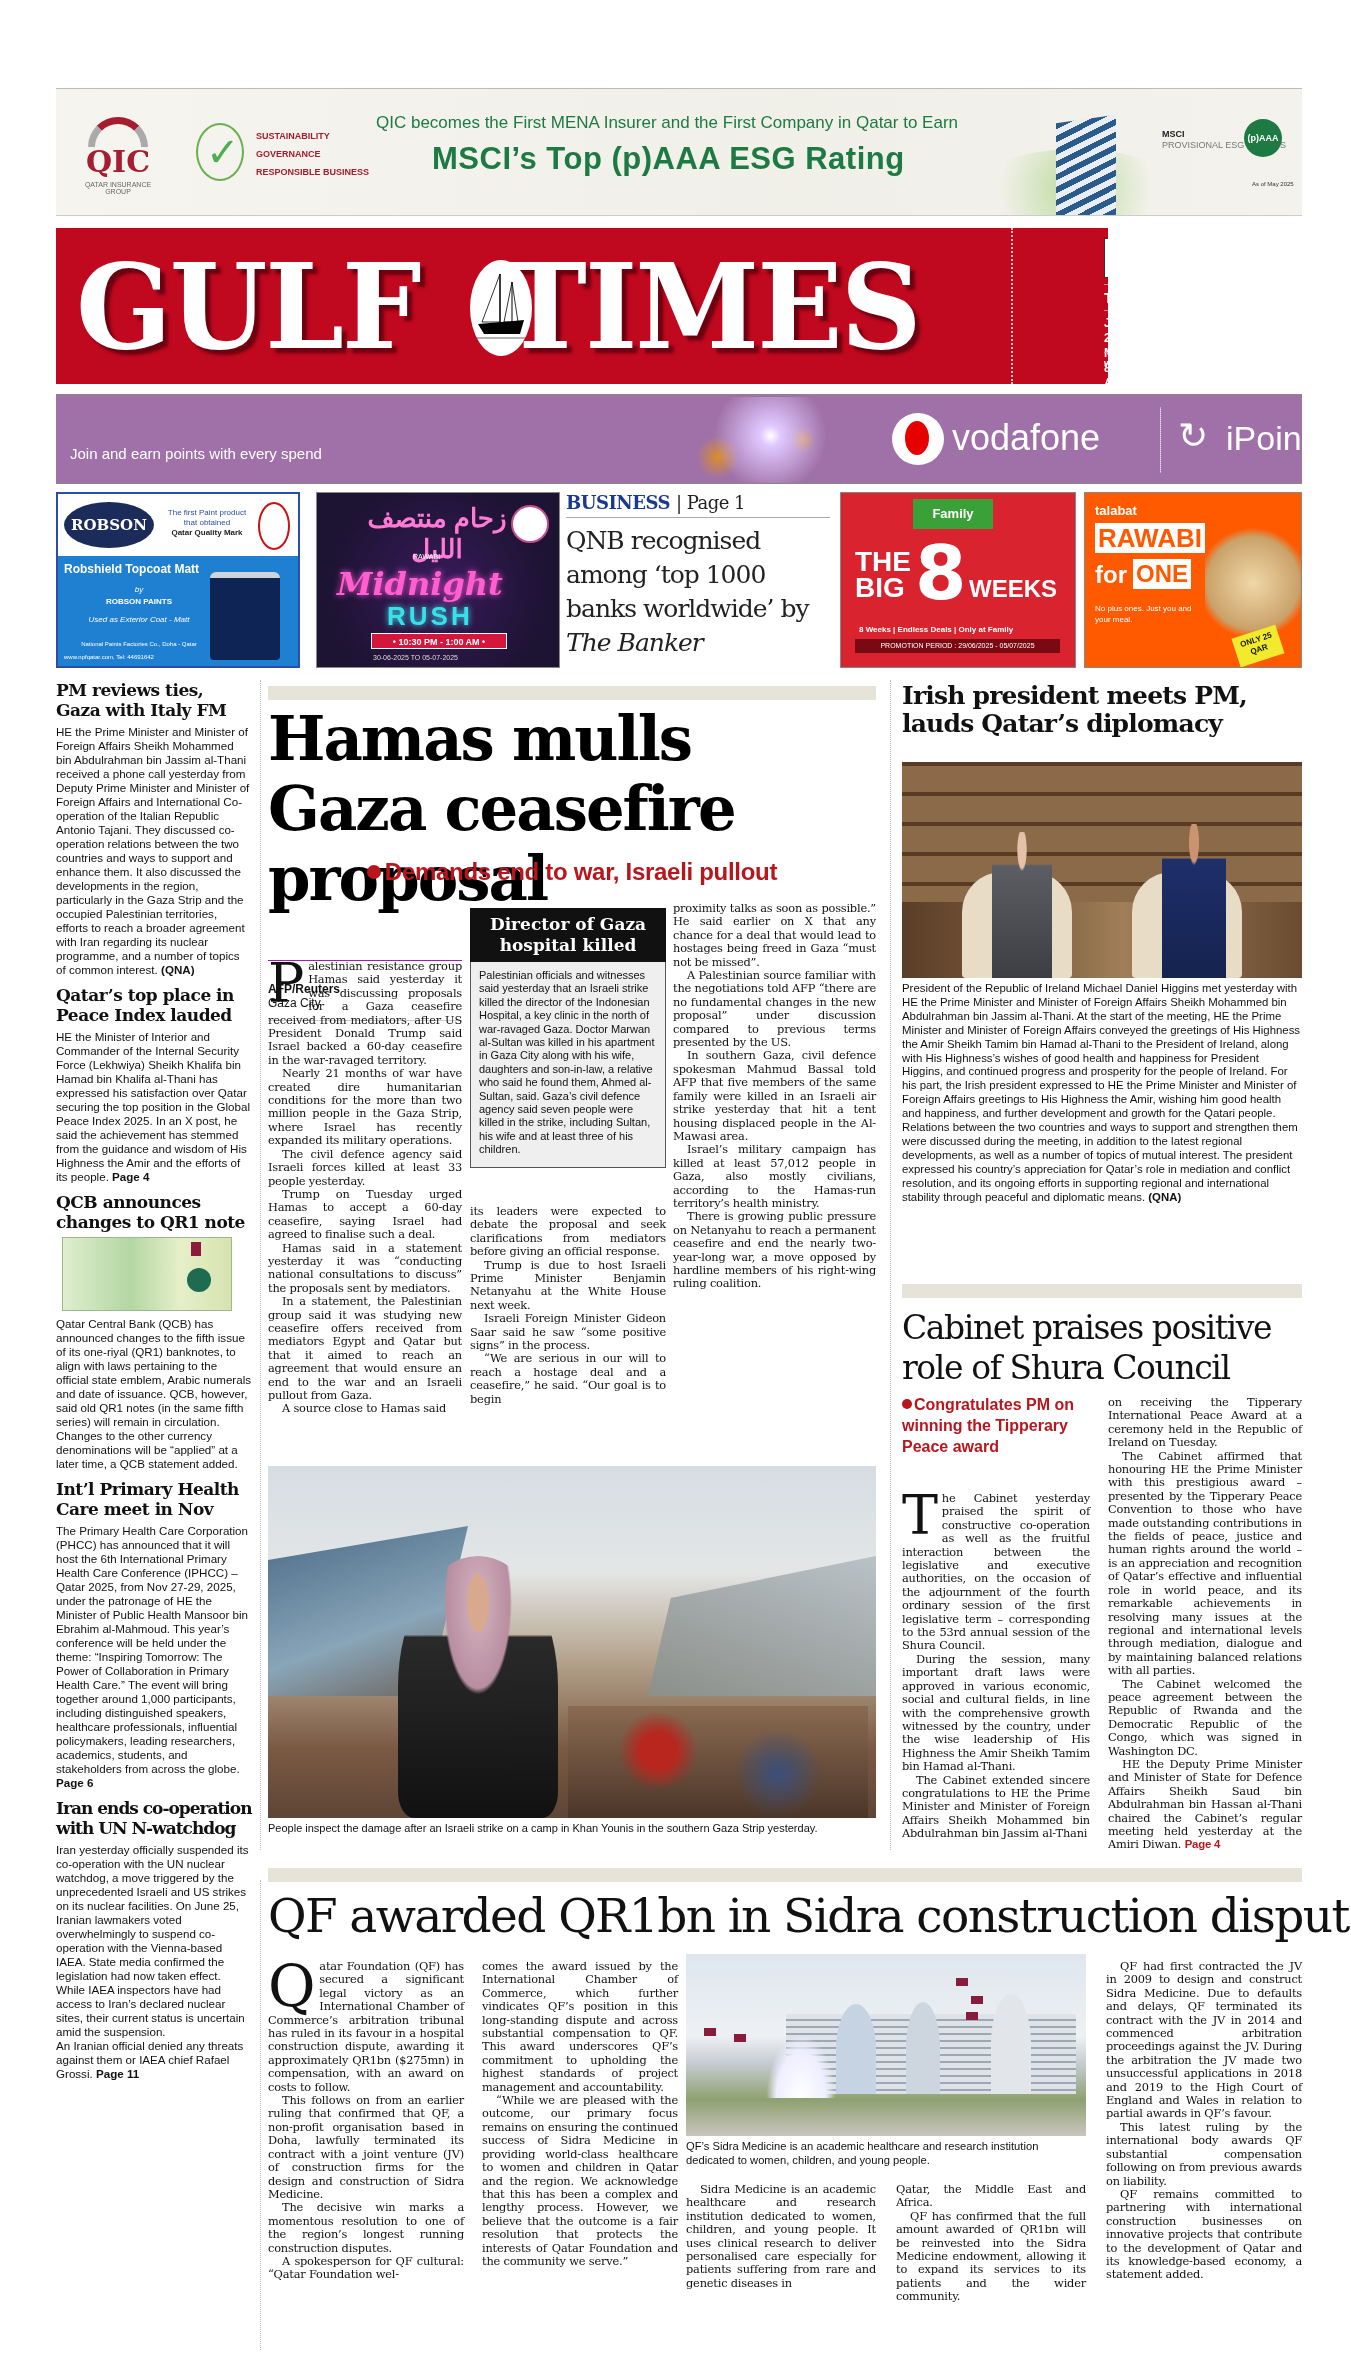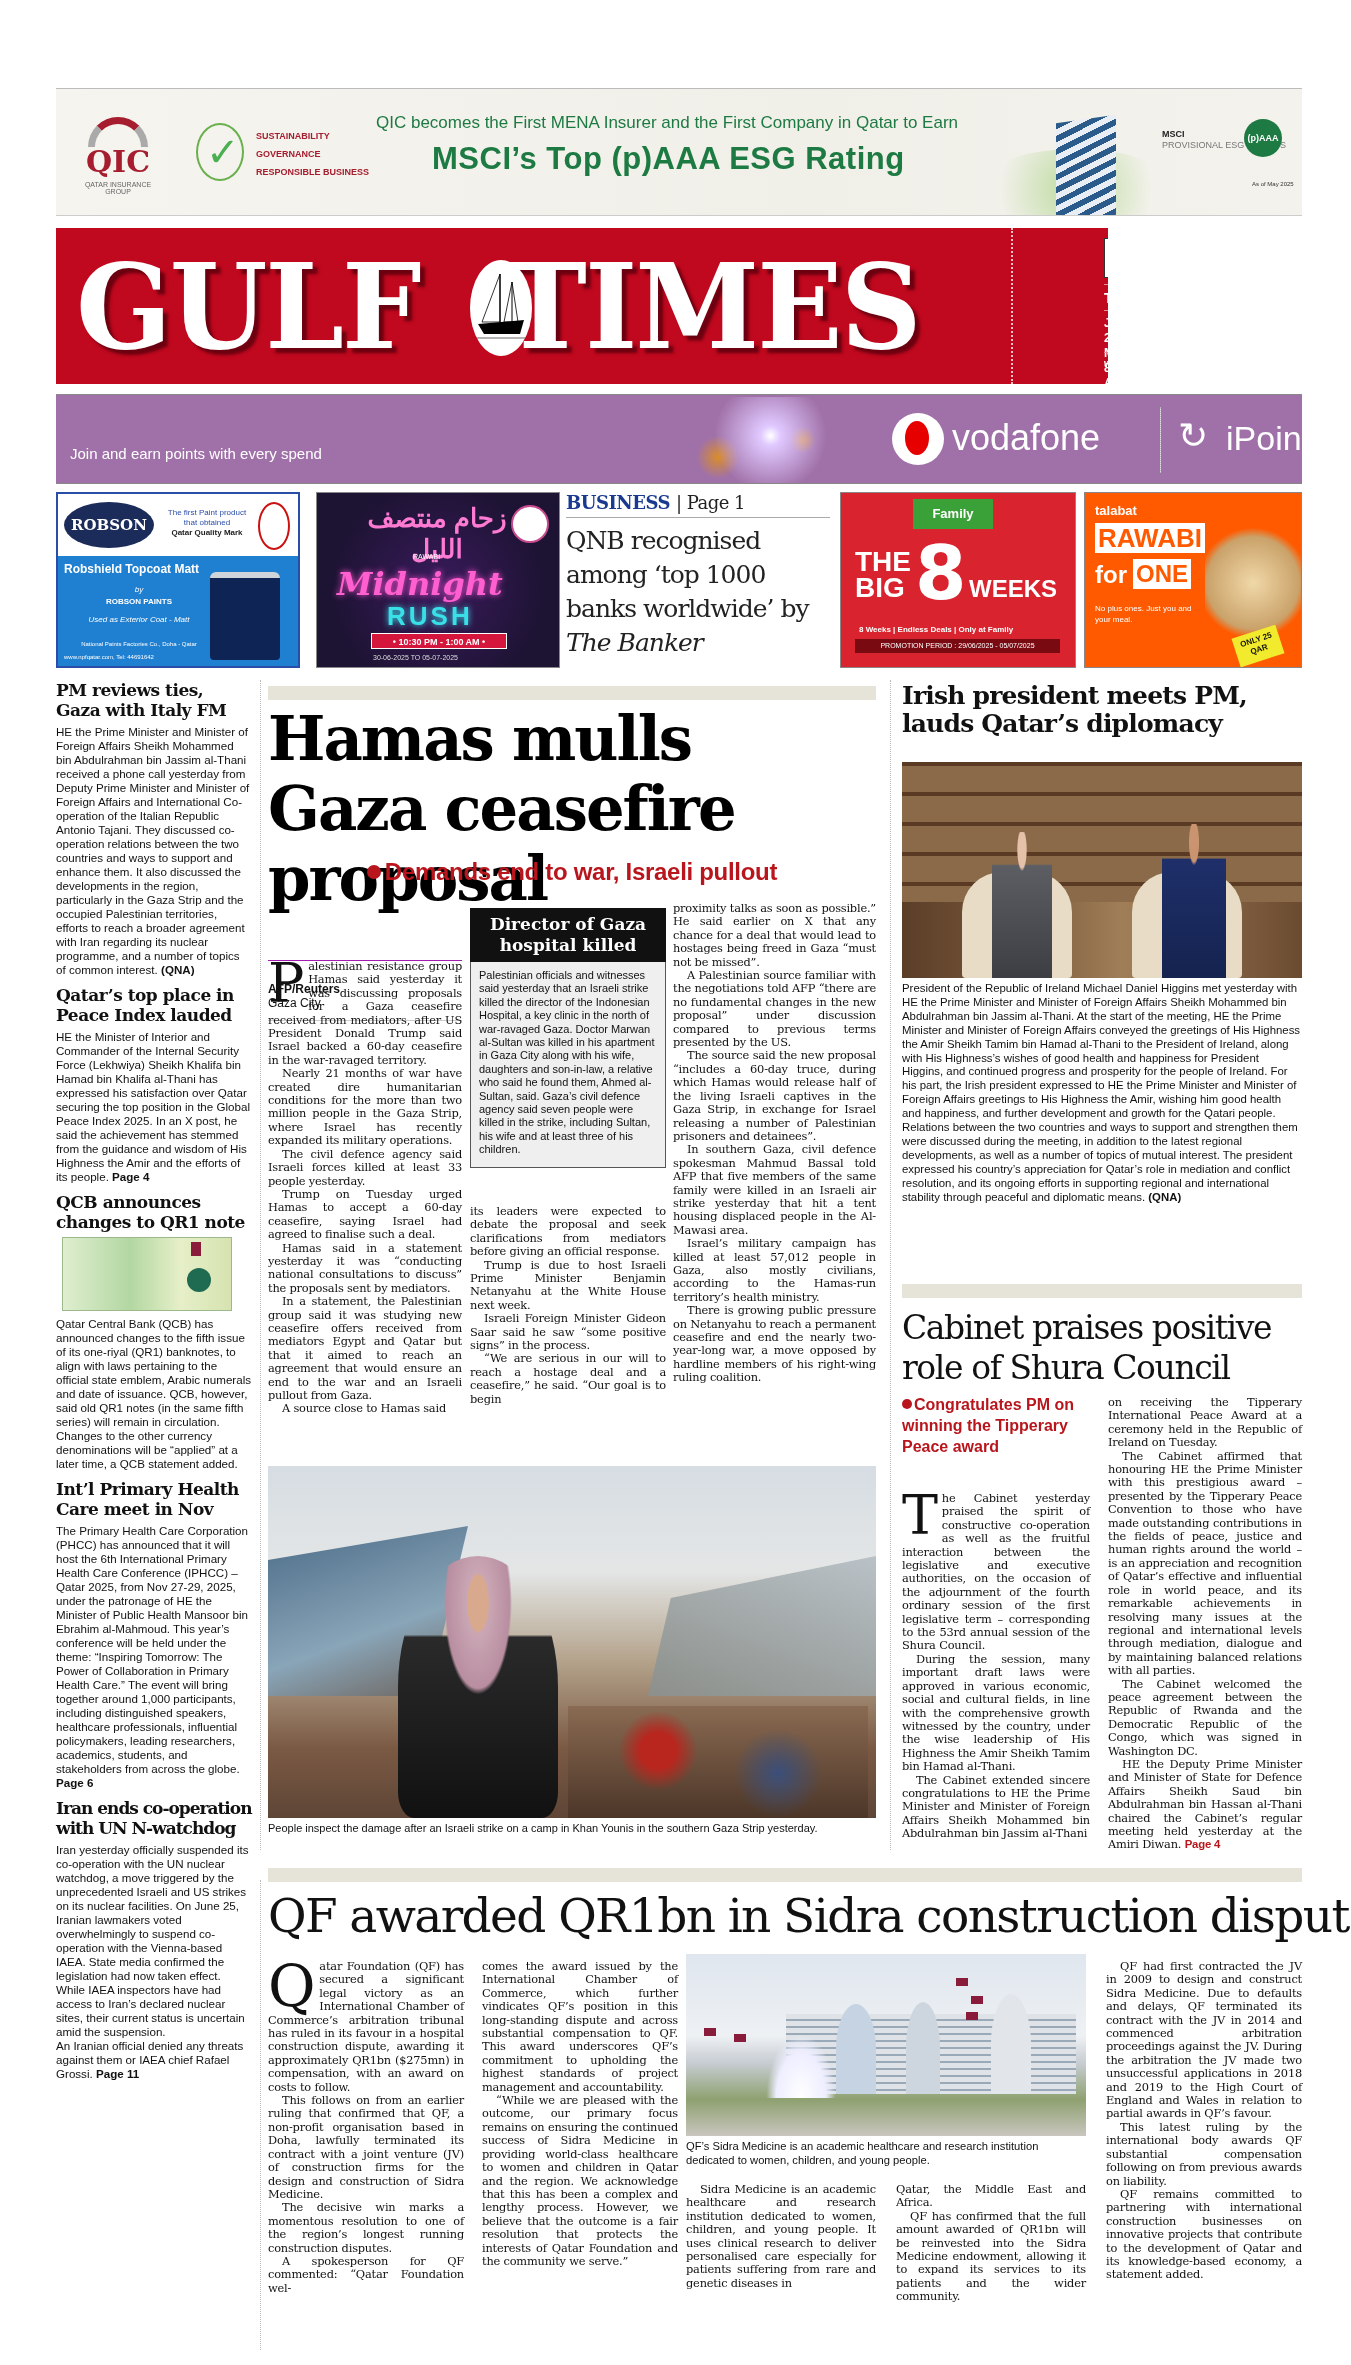--- a/index.html
+++ b/index.html
@@ -358,21 +358,20 @@
 </div>
 <div id="col-b" class="abs body-serif">
   <p class="first">its leaders were expected to debate the proposal and seek clarifications from mediators before giving an official response.</p>
   <p>Trump is due to host Israeli Prime Minister Benjamin Netanyahu at the White House next week.</p>
   <p>Israeli Foreign Minister Gideon Saar said he saw “some positive signs” in the process.</p>
   <p>“We are serious in our will to reach a hostage deal and a ceasefire,” he said. “Our goal is to begin</p>
 </div>
 <div id="col-c" class="abs body-serif">
   <p class="first">proximity talks as soon as possible.” He said earlier on X that any chance for a deal that would lead to hostages being freed in Gaza “must not be missed”.</p>
   <p>A Palestinian source familiar with the negotiations told AFP “there are no fundamental changes in the new proposal” under discussion compared to previous terms presented by the US.</p>
-  <p>The source said the new proposal “includes a 60-day truce, during which Hamas would release half of the living Israeli captives in the Gaza Strip, in exchange for Israel releasing a number of Palestinian prisoners and detainees”.</p>
   <p>In southern Gaza, civil defence spokesman Mahmud Bassal told AFP that five members of the same family were killed in an Israeli air strike yesterday that hit a tent housing displaced people in the Al-Mawasi area.</p>
   <p>Israel’s military campaign has killed at least 57,012 people in Gaza, also mostly civilians, according to the Hamas-run territory’s health ministry.</p>
   <p>There is growing public pressure on Netanyahu to reach a permanent ceasefire and end the nearly two-year-long war, a move opposed by hardline members of his right-wing ruling coalition.</p>
 </div>
 <div id="photo-gaza" class="abs">
   <div class="abs tent1"></div>
   <div class="abs tent2"></div>
   <div class="abs debris"></div>
   <div class="abs woman"></div>
 </div>
@@ -402,21 +401,21 @@
   <p>The Cabinet welcomed the peace agreement between the Republic of Rwanda and the Democratic Republic of the Congo, which was signed in Washington DC.</p>
   <p><span>HE the Deputy Prime Minister and Minister of State for Defence Affairs Sheikh Saud bin Abdulrahman bin Hassan al-Thani chaired the Cabinet’s regular meeting held yesterday at the Amiri Diwan.</span> <span class="pg-red">Page 4</span></p>
 </div>
 
 <div id="qf-band" class="abs"></div>
 <div id="qf-head" class="abs">QF awarded QR1bn in Sidra construction dispute</div>
 <div id="qf-col1" class="abs body-serif">
   <p class="first"><span class="dropcap" style="font-size:58px;line-height:48px">Q</span><span>atar Foundation (QF) has secured a significant legal victory as an International Chamber of Commerce’s arbitration tribunal has ruled in its favour in a hospital construction dispute, awarding it approximately QR1bn ($275mn) in compensation, with an award on costs to follow.</span></p>
   <p>This follows on from an earlier ruling that confirmed that QF, a non-profit organisation based in Doha, lawfully terminated its contract with a joint venture (JV) of construction firms for the design and construction of Sidra Medicine.</p>
   <p>The decisive win marks a momentous resolution to one of the region’s longest running construction disputes.</p>
-  <p>A spokesperson for QF commented: “Qatar Foundation wel-</p>
+  <p>A spokesperson for QF cultural: “Qatar Foundation wel-</p>
 </div>
 <div id="qf-col2" class="abs body-serif">
   <p class="first">comes the award issued by the International Chamber of Commerce, which further vindicates QF’s position in this long-standing dispute and across substantial compensation to QF. This award underscores QF’s commitment to upholding the highest standards of project management and accountability.</p>
   <p>“While we are pleased with the outcome, our primary focus remains on ensuring the continued success of Sidra Medicine in providing world-class healthcare to women and children in Qatar and the region. We acknowledge that this has been a complex and lengthy process. However, we believe that the outcome is a fair resolution that protects the interests of Qatar Foundation and the community we serve.”</p>
 </div>
 <div id="photo-sidra" class="abs">
   <div class="abs bldg"></div>
   <div class="abs sail1"></div>
   <div class="abs sail2"></div>
   <div class="abs sail3"></div>

